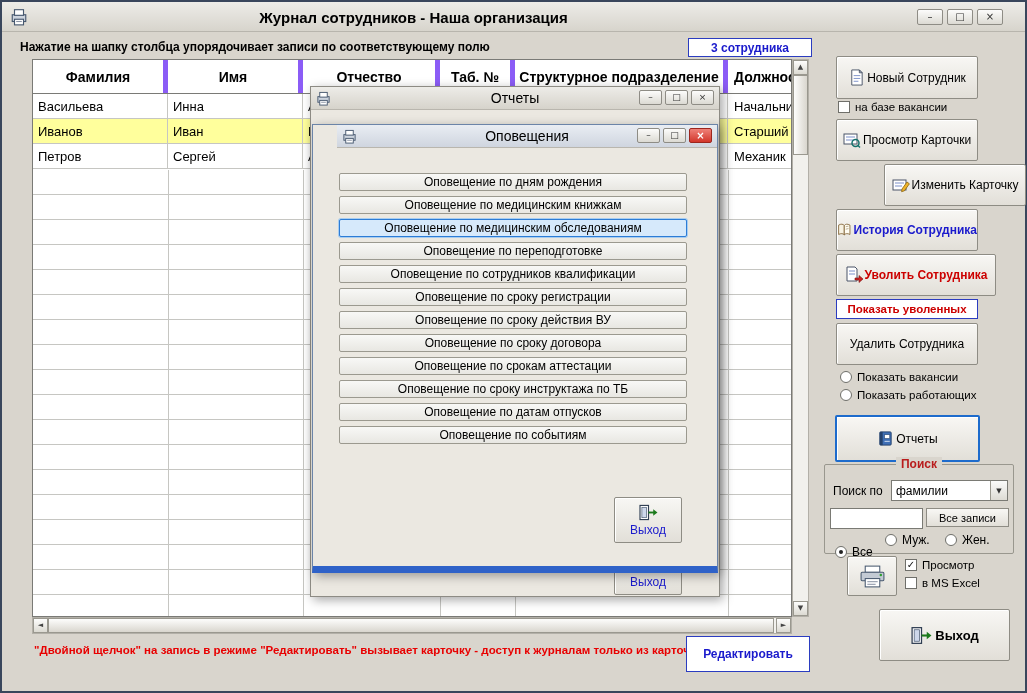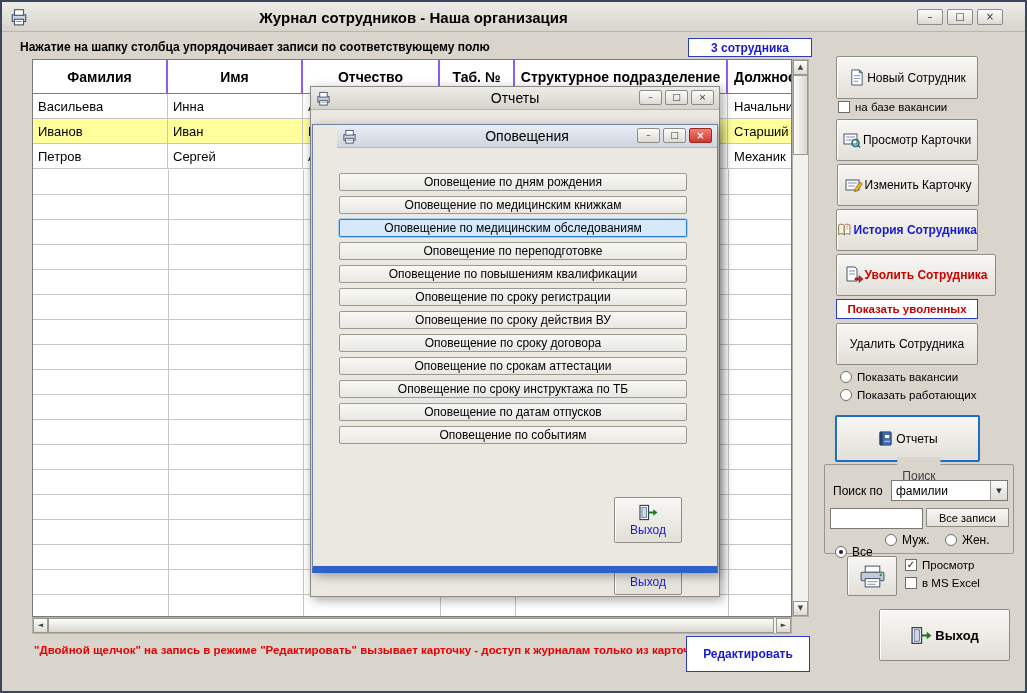--- a/index.html
+++ b/index.html
@@ -26,21 +26,21 @@
   
   .hint-text { position:absolute; left:18px; top:38px; font-weight:bold; font-size:12px; }
   .count-badge { position:absolute; left:686px; top:36px; width:124px; height:19px;
     background:#fff; border:1px solid #2b3cc0; color:#1a1acc; font-weight:bold;
     font-size:12px; display:flex; align-items:center; justify-content:center; }
 
   
   .table { position:absolute; left:30px; top:57px; width:760px; height:558px;
     background:#fff; border:1px solid #7a7a76; overflow:hidden; }
   .thead { display:flex; height:34px; border-bottom:1px solid #7a7a76; background:#fff; }
-  .th { flex:none; border-right:2px solid #8b5cf6; display:flex; align-items:center;
+  .th { flex:none; border-right:5px solid #8b5cf6; display:flex; align-items:center;
     justify-content:center; font-weight:bold; font-size:14px; overflow:hidden; white-space:nowrap; }
   .c0{width:135px}.c1{width:135px}.c2{width:137px}.c3{width:75px}.c4{width:213px}
   .c5{width:120px; justify-content:flex-start; padding-left:6px;}
   .trow { display:flex; height:25px; font-size:13px; }
   .trow .td { flex:none; border-right:1px solid #c6c6c2; border-bottom:1px solid #c6c6c2;
     padding:5px 0 0 5px; overflow:hidden; white-space:nowrap; }
   .trow .td.c5 { padding-left:6px; }
   .trow.selected .td { background:#ffff9c; }
   .empty-grid { position:absolute; left:0; right:0; top:110px; bottom:0;
     background:repeating-linear-gradient(to bottom, transparent 0 24px, #c6c6c2 24px 25px); }
@@ -90,21 +90,21 @@
     display:inline-flex; align-items:center; justify-content:center;
     font-size:10px; line-height:1; color:#111; flex:none; }
   .radio { width:12px; height:12px; background:#fff; border:1px solid #6f6f6a;
     border-radius:50%; position:relative; flex:none; }
   .radio.on::after { content:""; position:absolute; inset:3px; background:#222;
     border-radius:50%; }
 
   .fieldset { position:absolute; left:822px; top:462px; width:190px; height:90px;
     border:1px solid #99978e; border-radius:2px; }
   .fieldset .legend { position:absolute; top:-8px; left:50%; transform:translateX(-50%);
-    background:#d9d5cd; padding:12px 5px; color:#404040; font-weight:normal; font-size:12px; }
+    background:#d9d5cd; padding:0 5px; color:#b91c1c; font-weight:bold; font-size:12px; }
   .fs-label { position:absolute; left:8px; top:19px; font-size:12px; }
   .combo { position:absolute; left:66px; top:15px; width:117px; height:21px;
     background:#fff; border:1px solid #7a7a74; display:flex; align-items:center; }
   .combo .val { flex:1; padding-left:4px; font-size:12px; overflow:hidden; }
   .combo .arrow { width:17px; height:100%; background:linear-gradient(#fbfbfa,#dddbd4);
     border-left:1px solid #9a988f; display:flex; align-items:center; justify-content:center;
     font-size:7px; color:#333; font-family:"DejaVu Sans",sans-serif; }
   .search-input { position:absolute; left:5px; top:43px; width:93px; height:21px;
     background:#fff; border:1px solid #7a7a74; font:12px "Liberation Sans",sans-serif;
     padding:0 3px; }
@@ -317,21 +317,21 @@
     <span>на базе вакансии</span>
   </label>
 
   <div class="pbtn" style="left:834px;top:117px;width:142px;height:42px">
     <svg width="18" height="18">
         <use href="#sym-card-view"></use>
       </svg>
     <span class="lbl">Просмотр Карточки</span>
   </div>
 
-  <div class="pbtn" style="left:835px;top:162px;width:142px;height:42px">
+  <div class="pbtn" style="left:882px;top:162px;width:142px;height:42px">
     <svg width="18" height="18">
         <use href="#sym-card-edit"></use>
       </svg>
     <span class="lbl">Изменить Карточку</span>
   </div>
 
   <div class="pbtn" style="left:834px;top:207px;width:142px;height:42px">
     <svg width="18" height="18">
         <use href="#sym-history"></use>
       </svg>
@@ -461,21 +461,21 @@
       <div class="dlg-btn close-red">
           <span>×</span>
         </div>
     </div>
   </div>
   <div class="alert-list">
     <div class="alert-btn">Оповещение по дням рождения</div>
     <div class="alert-btn">Оповещение по медицинским книжкам</div>
     <div class="alert-btn focused">Оповещение по медицинским обследованиям</div>
     <div class="alert-btn">Оповещение по переподготовке</div>
-    <div class="alert-btn">Оповещение по повышениям квалификации</div>
+    <div class="alert-btn">Оповещение по сотрудников квалификации</div>
     <div class="alert-btn">Оповещение по сроку регистрации</div>
     <div class="alert-btn">Оповещение по сроку действия ВУ</div>
     <div class="alert-btn">Оповещение по сроку договора</div>
     <div class="alert-btn">Оповещение по срокам аттестации</div>
     <div class="alert-btn">Оповещение по сроку инструктажа по ТБ</div>
     <div class="alert-btn">Оповещение по датам отпусков</div>
     <div class="alert-btn">Оповещение по событиям</div>
   </div>
   <div class="dlg-exit">
     <svg width="21" height="17">

